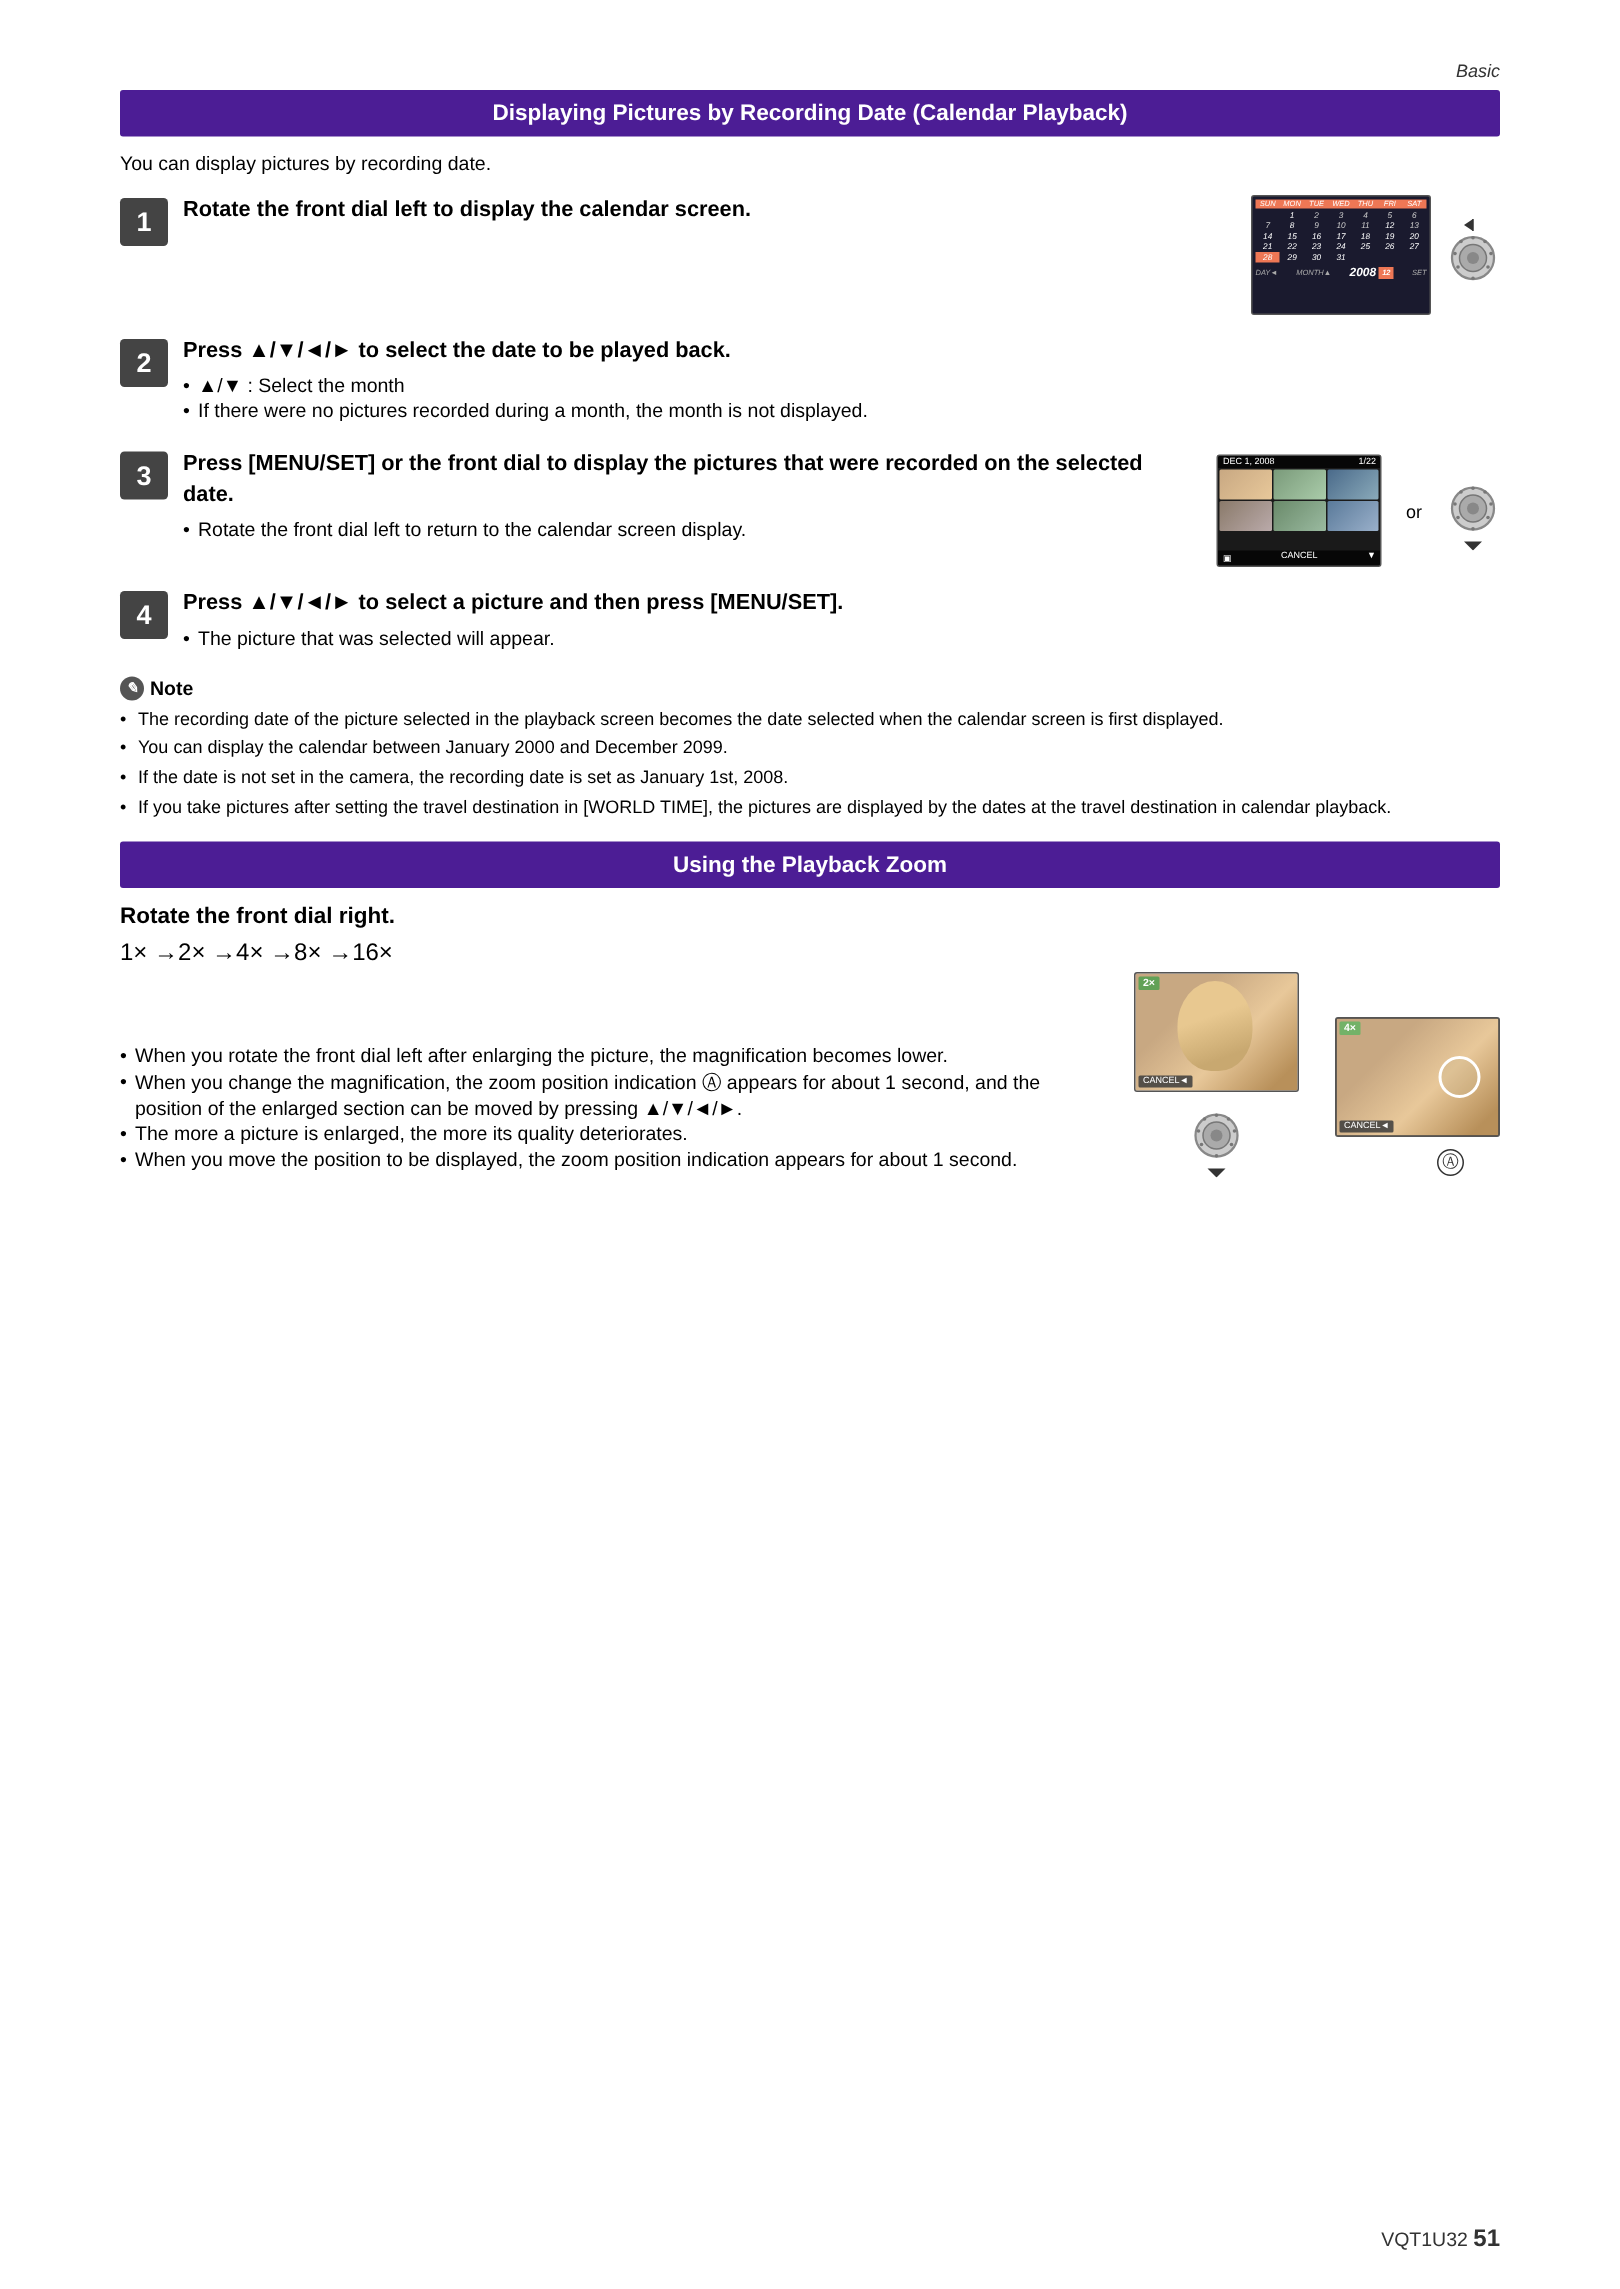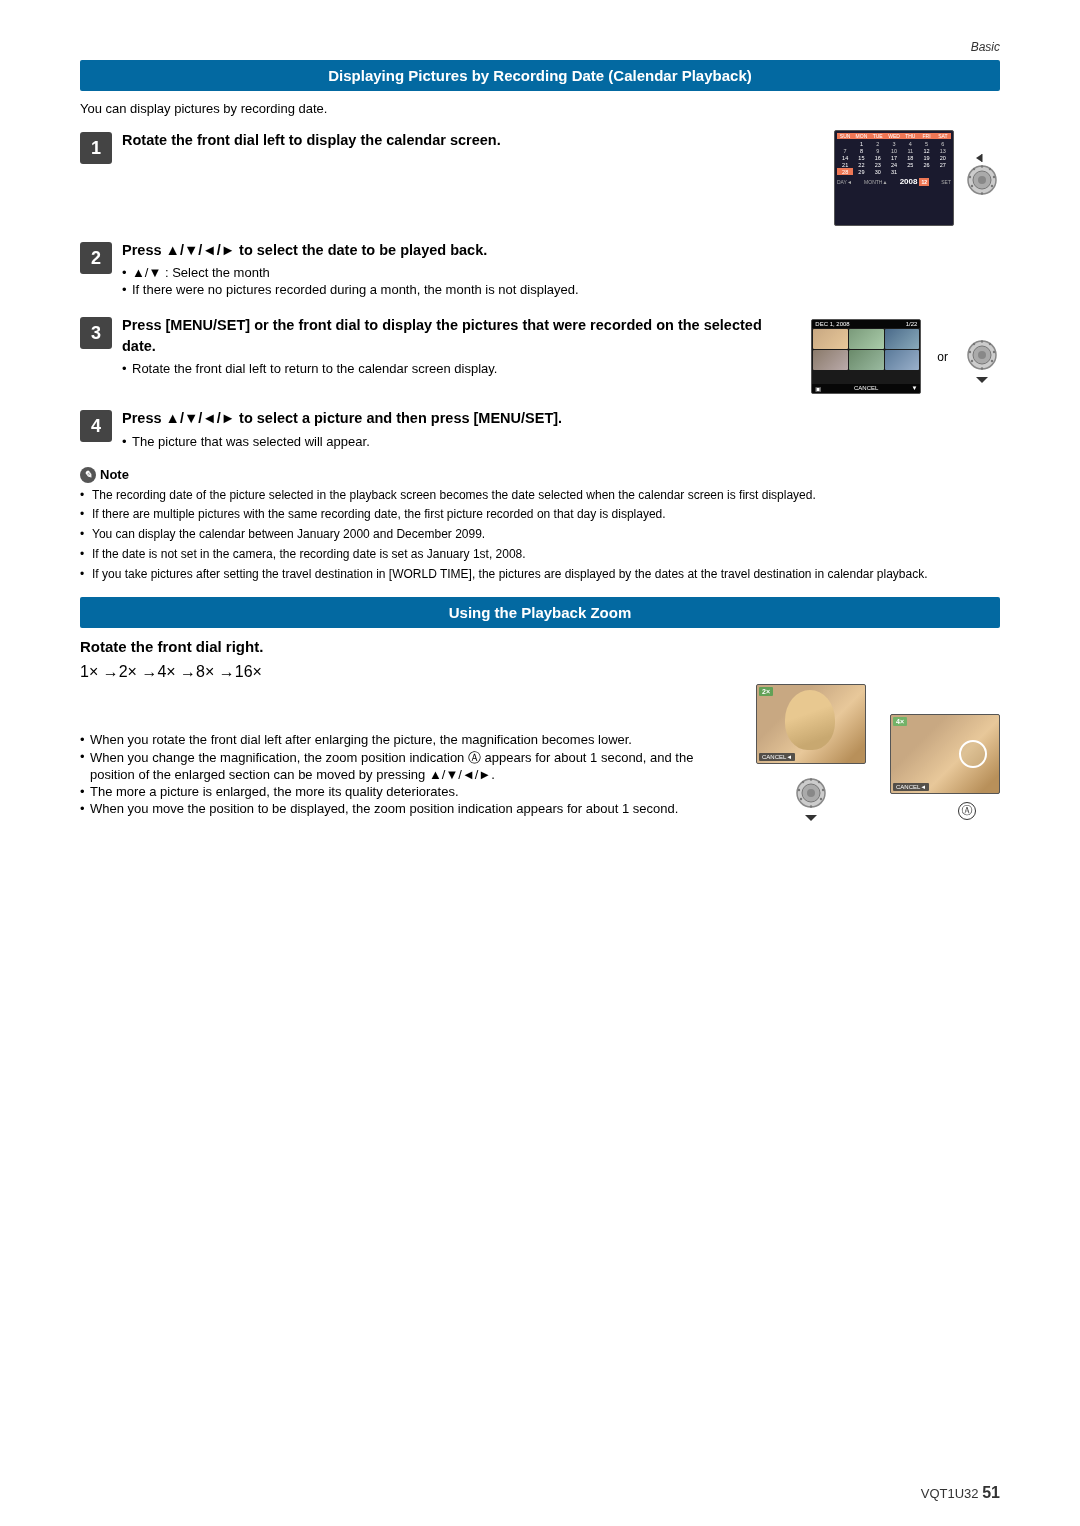--- a/index.html
+++ b/index.html
@@ -16,21 +16,21 @@
 
     .basic-label {
       text-align: right;
       font-style: italic;
       font-size: 12px;
       color: #333;
       margin-bottom: 6px;
     }
 
     .section-header {
-      background: #0369a1;
+      background: #4c1d95;
       color: #fff;
       font-size: 15px;
       font-weight: bold;
       text-align: center;
       padding: 7px 12px;
       margin-bottom: 10px;
       border-radius: 2px;
     }
 
     .intro-text {
@@ -94,29 +94,30 @@
 
     .bullet-list li::before {
       content: "•";
       position: absolute;
       left: 0;
     }
 
     
     .calendar-screen {
       width: 120px;
-      height: 96px;
+      height: 80px;
       background: #1a1a2e;
       border: 1px solid #555;
       border-radius: 2px;
       overflow: hidden;
       font-size: 6px;
       color: #fff;
       padding: 2px;
       flex-shrink: 0;
+      font-style: italic;
     }
 
     .cal-header {
       display: grid;
       grid-template-columns: repeat(7, 1fr);
       background: #e75;
       color: #fff;
       font-size: 5px;
       text-align: center;
       margin-bottom: 1px;
@@ -549,21 +550,20 @@
   </div>
 </div>
 
 <div class="note-section">
   <div class="note-title">
     <span class="note-icon">✎</span>
     <span>Note</span>
   </div>
   <ul class="note-list">
     <li>The recording date of the picture selected in the playback screen becomes the date selected when the calendar screen is first displayed.</li>
-    <li>If there are multiple pictures with the same recording date, the first picture recorded on that day is displayed.</li>
     <li>You can display the calendar between January 2000 and December 2099.</li>
     <li>If the date is not set in the camera, the recording date is set as January 1st, 2008.</li>
     <li>If you take pictures after setting the travel destination in [WORLD TIME], the pictures are displayed by the dates at the travel destination in calendar playback.</li>
   </ul>
 </div>
 
 <div class="section-header">Using the Playback Zoom</div>
 
 <div class="sub-section-title">Rotate the front dial right.</div>
 

